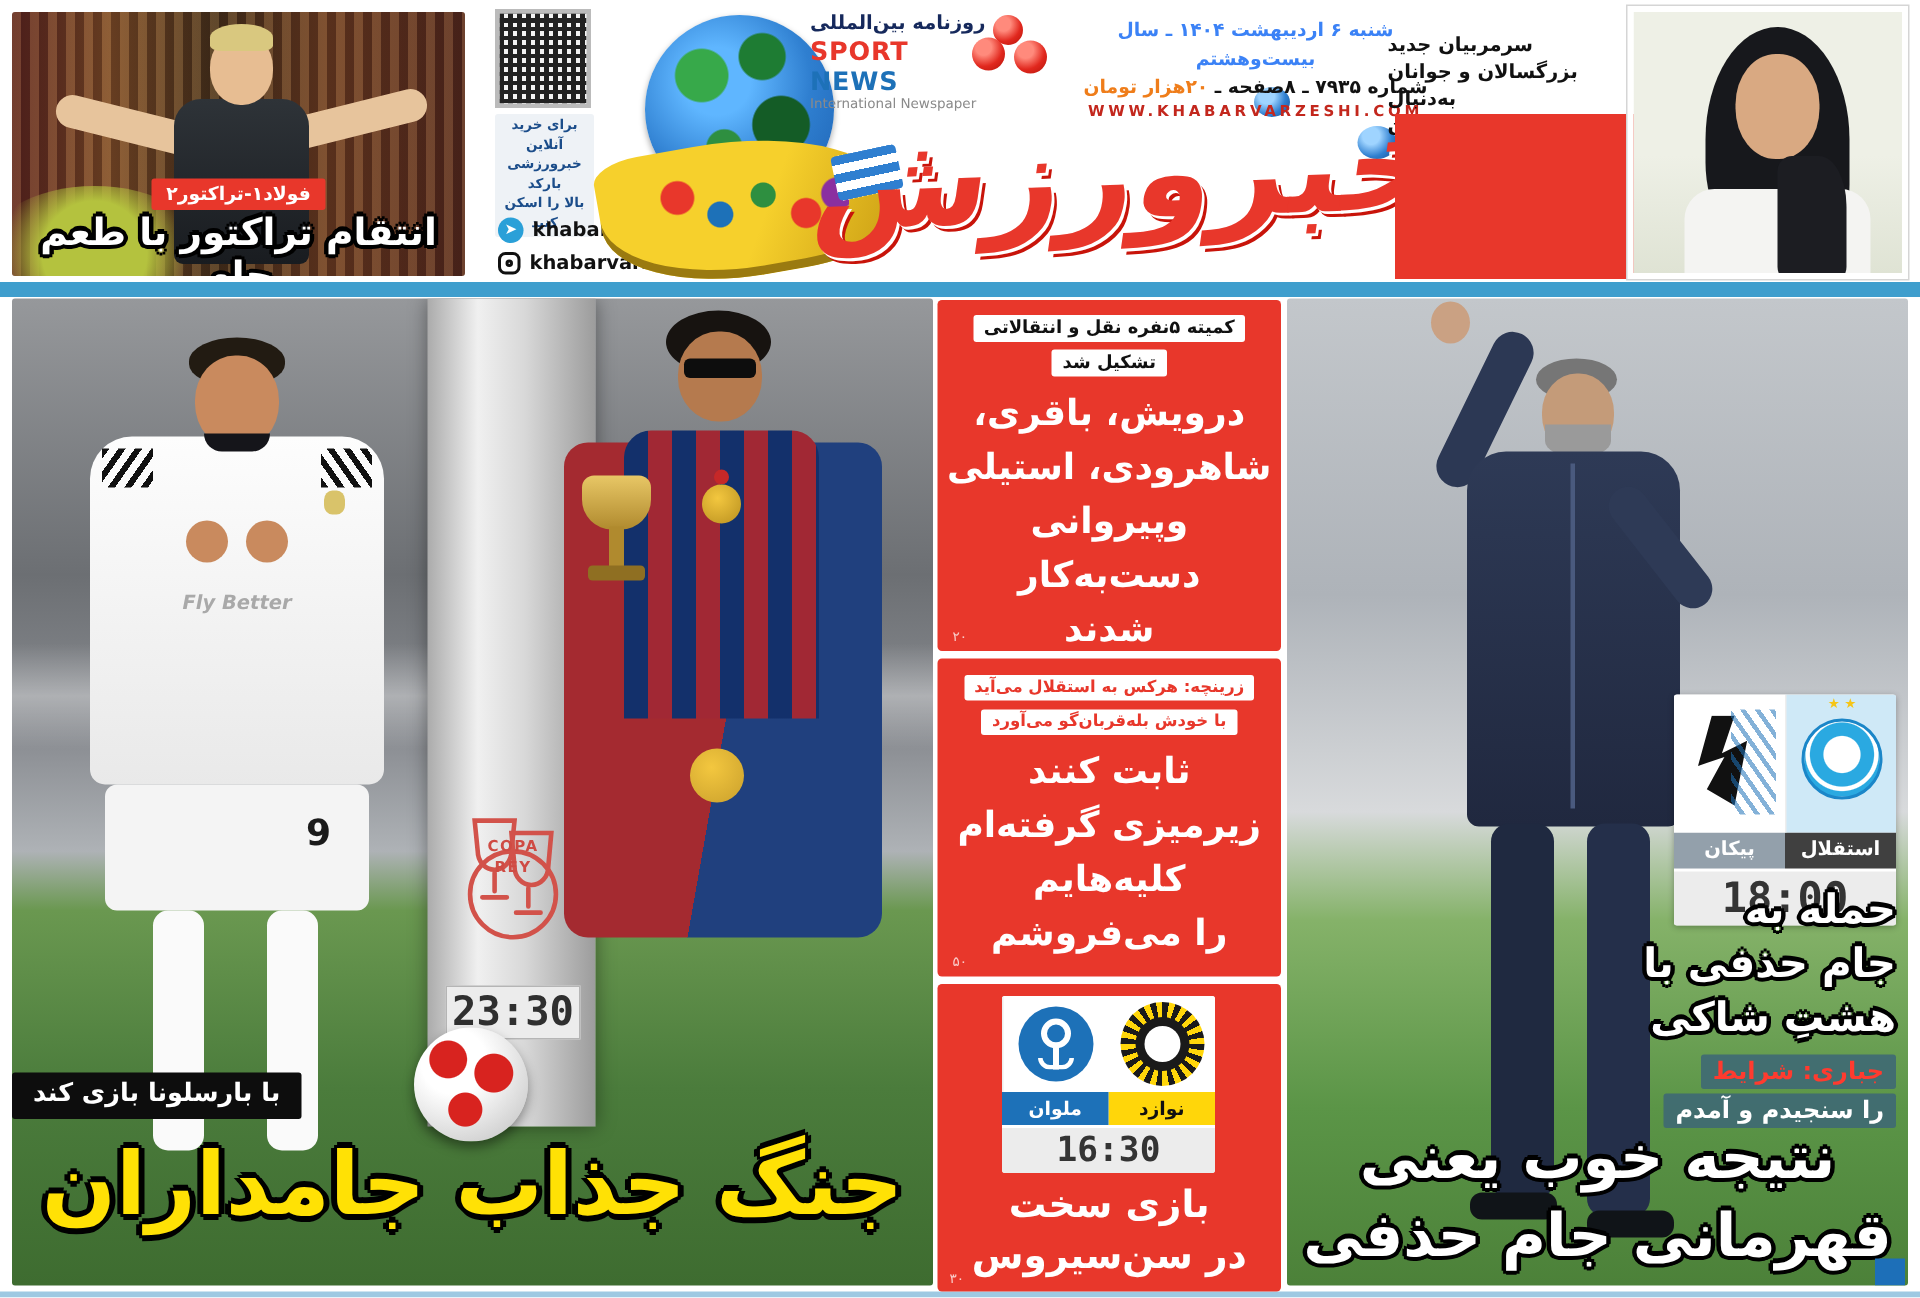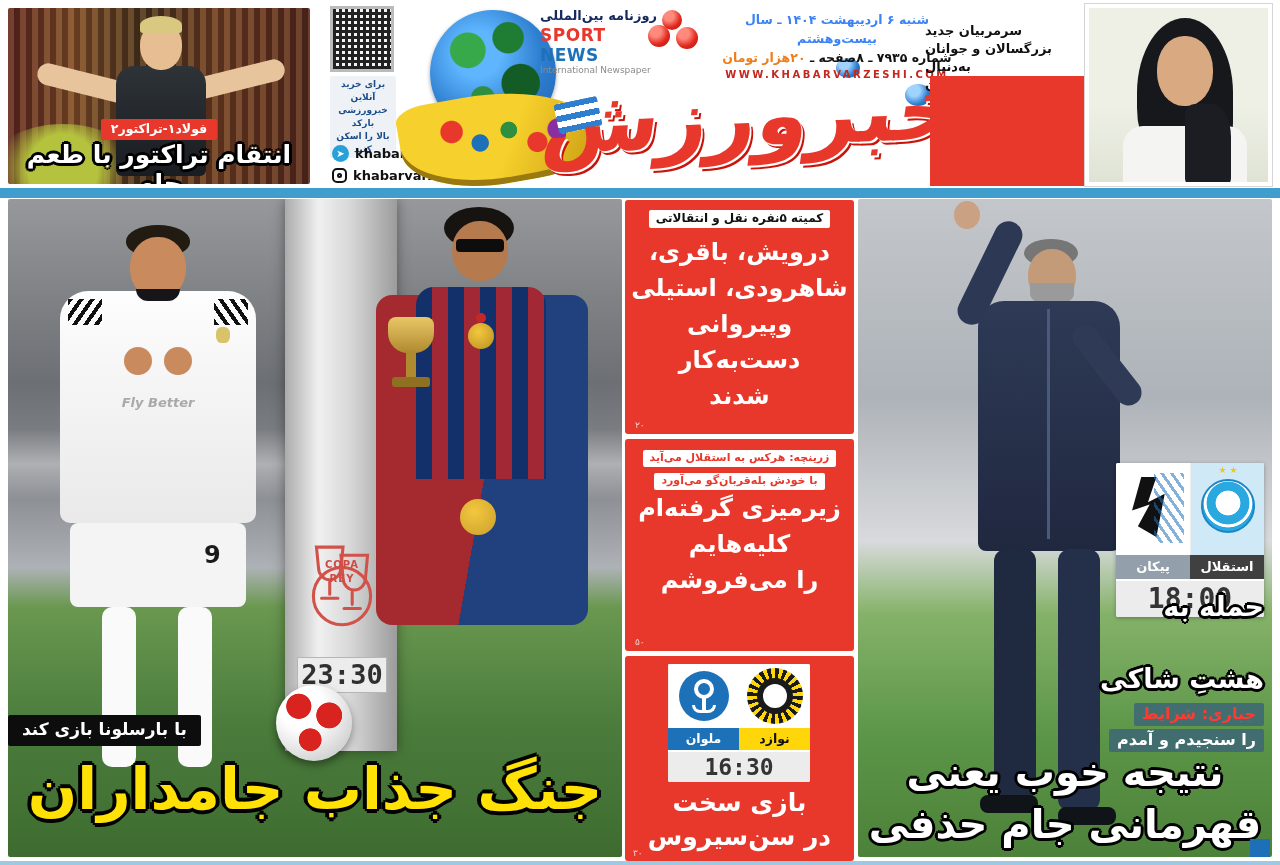--- a/index.html
+++ b/index.html
@@ -184,31 +184,33 @@
 
   <div class="abs rtl" style="left:0;top:516px">
     <span class="blacktag" style="font-size:17px">با بارسلونا بازی کند</span>
   </div>
 
   <div class="abs rtl ctr strokeY" style="left:0;top:556px;width:614px;font-size:58px;font-weight:900">جنگ جذاب جامداران</div>
 </div>
 
 <div class="abs redbox rtl" style="left:625px;top:200px;width:229px;height:234px;padding-top:7px;text-align:center">
   <div><span class="whitetag" style="font-size:12px;color:#111">کمیته ۵نفره نقل و انتقالاتی</span></div>
+  <div style="margin-top:2px"><span class="whitetag" style="font-size:12px;color:#111">تشکیل شد</span></div>
   <div style="color:#fff;font-size:24px;font-weight:900;line-height:36px;margin-top:6px">درویش، باقری،</div>
   <div style="color:#fff;font-size:24px;font-weight:900;line-height:36px">شاهرودی، استیلی</div>
   <div style="color:#fff;font-size:24px;font-weight:900;line-height:36px">وپیروانی</div>
   <div style="color:#fff;font-size:24px;font-weight:900;line-height:36px">دست‌به‌کار</div>
   <div style="color:#fff;font-size:24px;font-weight:900;line-height:36px">شدند</div>
   <span class="pageref" style="left:10px;bottom:4px">۲۰</span>
 </div>
 
 <div class="abs redbox rtl" style="left:625px;top:439px;width:229px;height:212px;padding-top:7px;text-align:center">
   <div><span class="whitetag" style="font-size:11px;color:#e8372b">زرینچه: هرکس به استقلال می‌آید</span></div>
   <div style="margin-top:2px"><span class="whitetag" style="font-size:11px;color:#e8372b">با خودش بله‌قربان‌گو می‌آورد</span></div>
+  <div style="color:#fff;font-size:24px;font-weight:900;line-height:36px;margin-top:6px">ثابت کنند</div>
   <div style="color:#fff;font-size:24px;font-weight:900;line-height:36px">زیرمیزی گرفته‌ام</div>
   <div style="color:#fff;font-size:24px;font-weight:900;line-height:36px">کلیه‌هایم</div>
   <div style="color:#fff;font-size:24px;font-weight:900;line-height:36px">را می‌فروشم</div>
   <span class="pageref" style="left:10px;bottom:4px">۵۰</span>
 </div>
 
 <div class="abs redbox rtl" style="left:625px;top:656px;width:229px;height:205px;text-align:center">
   <div style="position:absolute;left:43px;top:8px;width:142px;background:#fff;border-radius:2px;overflow:hidden">
     <div style="display:flex;height:64px">
       <div style="width:71px;background:#fff;display:flex;align-items:center;justify-content:center">
@@ -263,20 +265,21 @@
       </div>
     </div>
     <div style="display:flex;height:24px">
       <div class="lbl" style="width:74px;background:#93a0ab;line-height:24px">پیکان</div>
       <div class="lbl" style="width:74px;background:#404040;line-height:24px">استقلال</div>
     </div>
     <div class="timecell mono" style="height:38px;line-height:36px;font-size:28px">18:00</div>
   </div>
 
   <div class="abs rtl strokeW" style="right:8px;top:392px;font-size:27px;font-weight:900;text-align:right">حمله به</div>
+  <div class="abs rtl strokeW" style="right:8px;top:428px;font-size:27px;font-weight:900;text-align:right">جام حذفی با</div>
   <div class="abs rtl strokeW" style="right:8px;top:464px;font-size:27px;font-weight:900;text-align:right">هشتِ شاکی</div>
 
   <div class="abs rtl" style="right:8px;top:504px">
     <span style="display:inline-block;background:rgba(62,104,117,.88);color:#ff3b2f;font-size:16px;font-weight:900;padding:1px 8px 3px;border-radius:2px">جباری: شرایط</span>
   </div>
   <div class="abs rtl" style="right:8px;top:530px">
     <span style="display:inline-block;background:rgba(62,104,117,.88);color:#fff;font-size:16px;font-weight:900;padding:1px 8px 3px;border-radius:2px">را سنجیدم و آمدم</span>
   </div>
 
   <div class="abs rtl ctr strokeW" style="left:0;top:550px;width:414px;font-size:40px;font-weight:900">نتیجه خوب یعنی</div>

